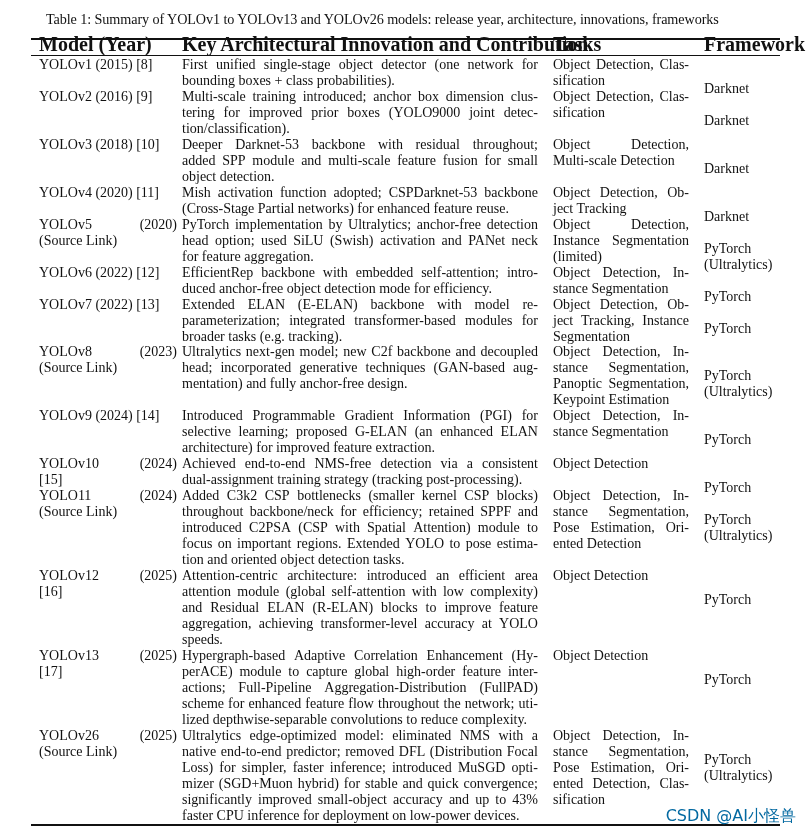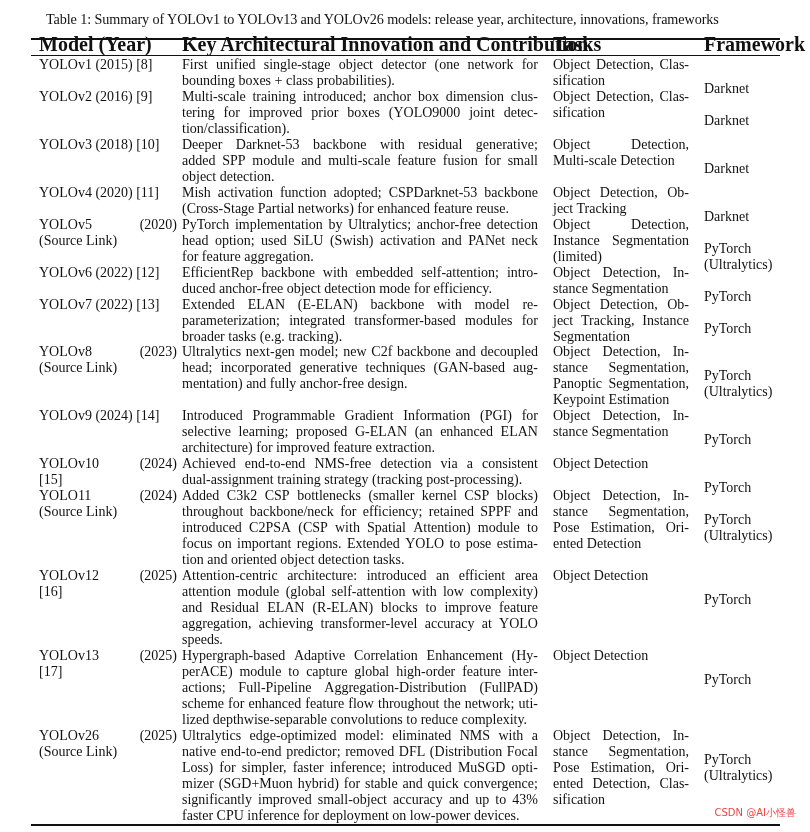--- a/index.html
+++ b/index.html
@@ -12,21 +12,21 @@
   .hdr { position: absolute; top: 33px; font-size: 20px; font-weight: bold; white-space: nowrap; }
   .row { position: absolute; left: 0; width: 810px; }
   .cell { position: absolute; font-size: 14px; line-height: 16px; }
   .c-model { left: 39px; width: 138px; }
   .c-innov { left: 182px; width: 356px; text-align: justify; }
   .c-task { left: 553px; width: 136px; text-align: justify; }
   .c-fw { left: 704px; width: 90px; margin-top: 24px; }
   .line { display: block; white-space: nowrap; }
   .just { display: flex; justify-content: space-between; white-space: nowrap; text-align: center; }
   .watermark { position: absolute; right: 14px; top: 806px; font-family: "DejaVu Sans", sans-serif;
-               font-size: 10px; color: #ef4444; white-space: nowrap; }
+               font-size: 16px; color: #0369a1; white-space: nowrap; }
 </style>
 </head>
 <body>
 
 <div class="caption">Table 1: Summary of YOLOv1 to YOLOv13 and YOLOv26 models: release year, architecture, innovations, frameworks</div>
 
 <div class="rule thick" style="top:38px;"></div>
 <div class="hdr" style="left:39px;">Model (Year)</div>
 <div class="hdr" style="left:182px;font-family:Liberation Serif, serif;">Key Architectural Innovation and Contribution</div>
 <div class="hdr" style="left:553px;">Tasks</div>
@@ -105,21 +105,21 @@
       <div class="cell c-model">
         <span class="line">YOLOv3 (2018) [10]</span>
       </div>
       <div class="cell c-innov">
         <span class="just">
           <span>Deeper</span>
           <span>Darknet-53</span>
           <span>backbone</span>
           <span>with</span>
           <span>residual</span>
-          <span>generative;</span>
+          <span>throughout;</span>
         </span>
         <span class="just">
           <span>added</span>
           <span>SPP</span>
           <span>module</span>
           <span>and</span>
           <span>multi-scale</span>
           <span>feature</span>
           <span>fusion</span>
           <span>for</span>

